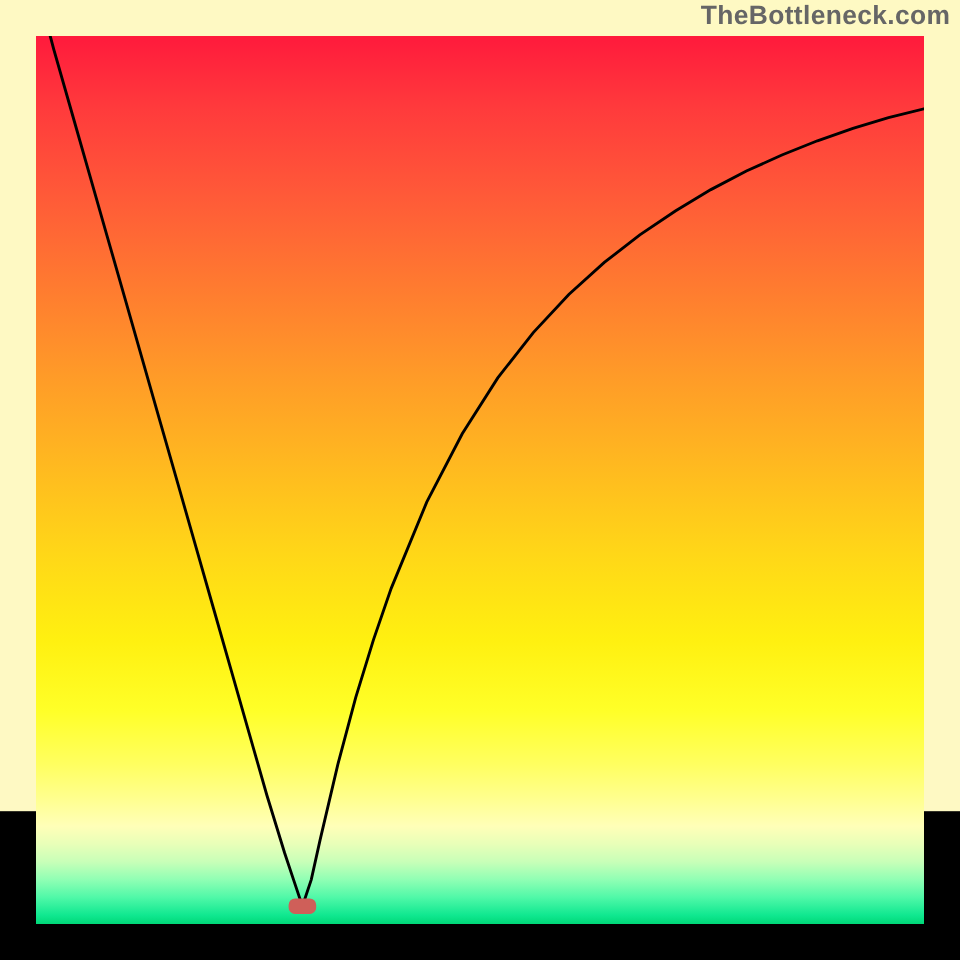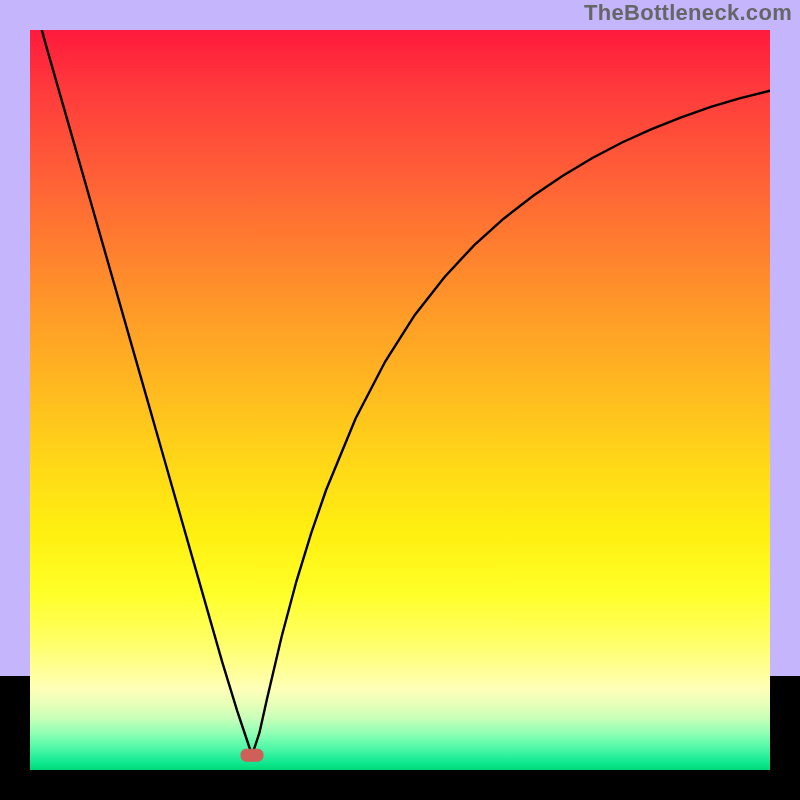--- a/index.html
+++ b/index.html
@@ -8,21 +8,21 @@
     width: 800px;
     height: 800px;
     overflow: hidden;
     background: #000;
     font-family: Arial, Helvetica, sans-serif;
   }
   .frame {
     position: relative;
     width: 800px;
     height: 676px;
-    background: #c4b5fd;
+    background: #fef9c3;
   }
   .watermark {
     position: absolute;
     top: 0;
     right: 8px;
     color: #666666;
     font-size: 22px;
     font-weight: bold;
     letter-spacing: 0.3px;
     user-select: none;

